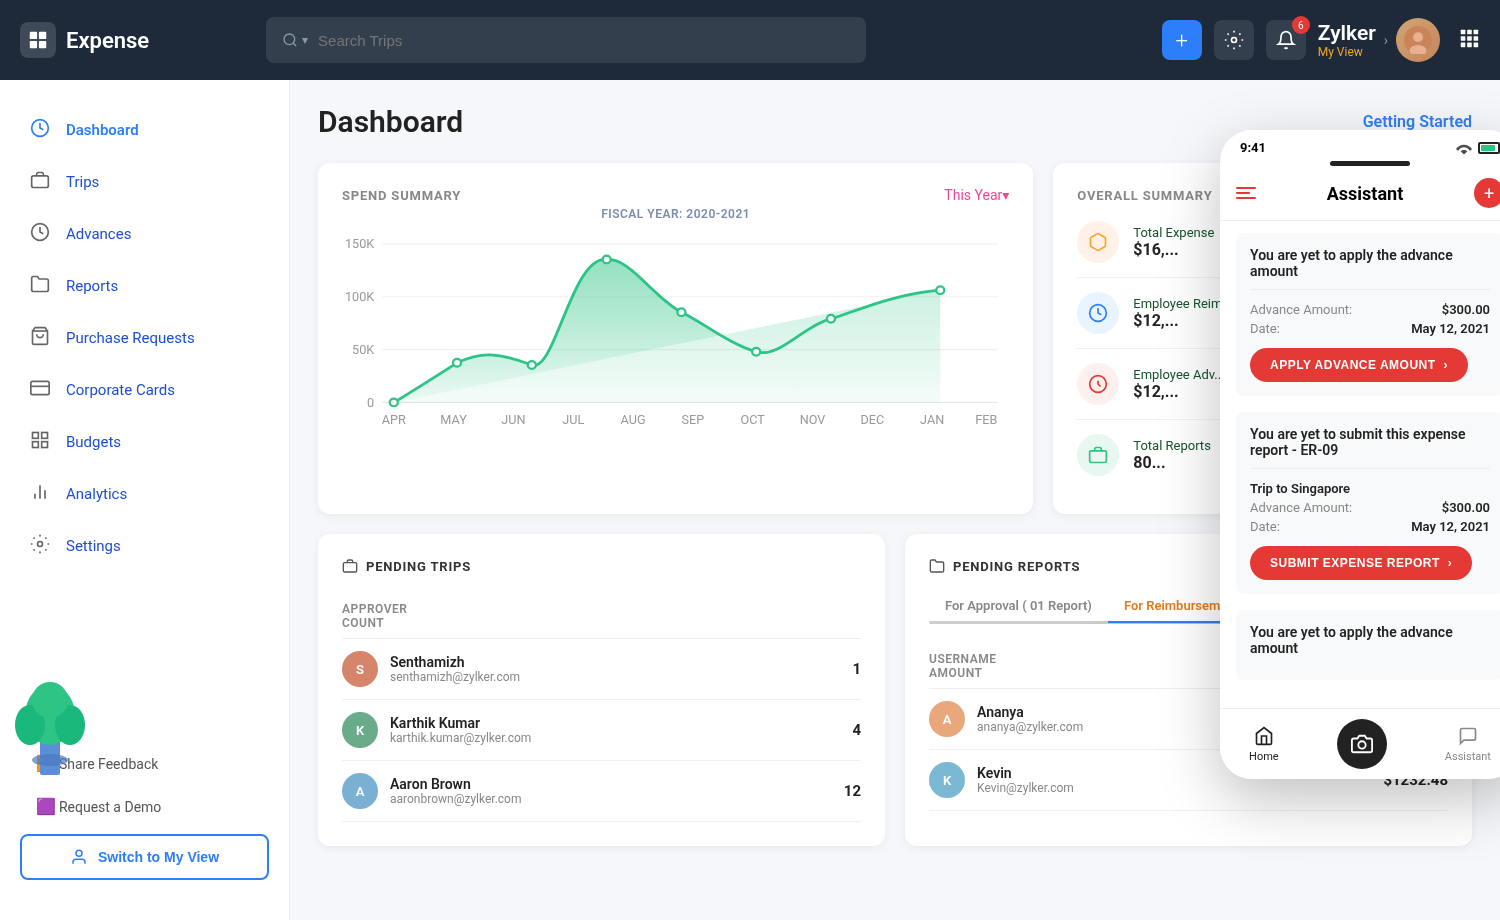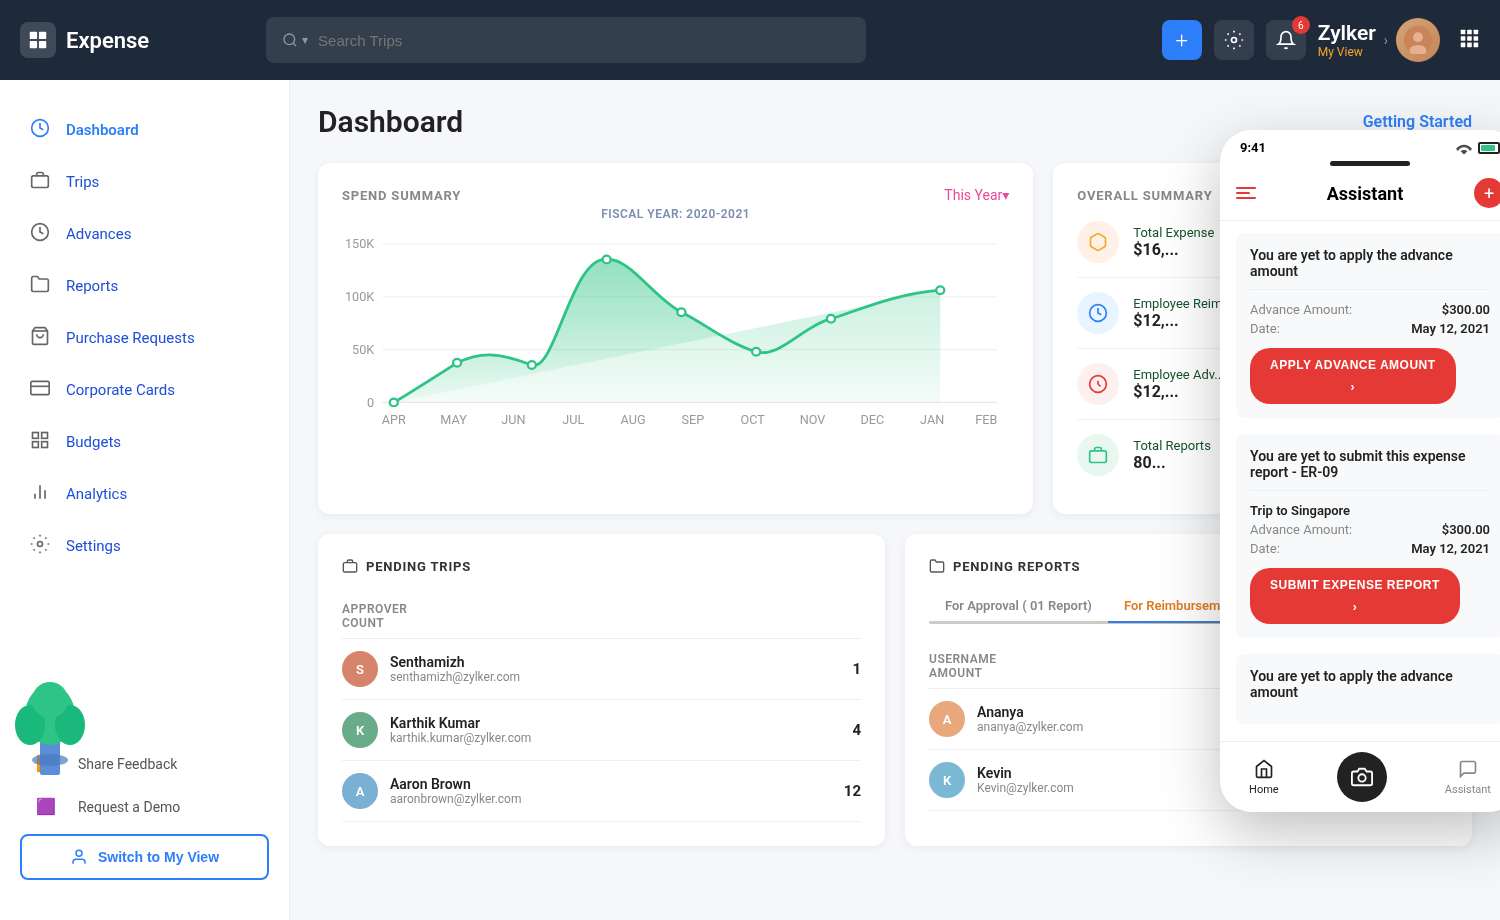--- a/index.html
+++ b/index.html
@@ -101,21 +101,21 @@
       color: #1d4ed8;
       border-radius: 0;
       transition: background 0.15s;
     }
     .nav-item.active { color: #2d7ff9; font-weight: 600; }
     .nav-item .nav-icon { font-size: 18px; width: 24px; text-align: center; }
     .nav-item.active .nav-icon { color: #2d7ff9; }
 
     .sidebar-bottom { padding: 16px 20px; margin-top: auto; }
     .feedback-btn, .demo-btn {
-      display: flex; align-items: center; gap: 22px;
+      display: flex; align-items: center; gap: 3px;
       padding: 10px 16px; border-radius: 8px;
       font-size: 14px; color: #555; cursor: pointer;
       margin-bottom: 4px;
     }
     .feedback-btn .icon { color: #f5a623; font-size: 16px; }
     .demo-btn .icon { color: #9c6fd6; font-size: 16px; }
     .switch-btn {
       display: flex; align-items: center; gap: 10px;
       background: white; border: 2px solid #2d7ff9;
       border-radius: 8px; padding: 12px 29px;
@@ -228,21 +228,21 @@
       background: #f8f9fa; border-radius: 8px; padding: 14px; margin-bottom: 16px;
     }
     .mobile-notif-title { font-size: 14px; font-weight: 600; color: #222; margin-bottom: 10px; }
     .mobile-notif-row { display: flex; justify-content: space-between; font-size: 13px; color: #555; margin-bottom: 4px; }
     .mobile-notif-label { color: #888; }
     .mobile-notif-value { font-weight: 600; color: #222; }
     .mobile-action-btn {
       background: #e53935; color: white; border: none; border-radius: 20px;
       padding: 10px 20px; font-size: 12px; font-weight: 700;
       display: flex; align-items: center; gap: 8px; cursor: pointer;
-      margin-top: 12px; letter-spacing: 0.5px; flex-direction: column;
+      margin-top: 12px; letter-spacing: 0.5px;
     }
     .divider { height: 1px; background: #eee; margin: 4px 0 12px; }
     .mobile-bottom-bar {
       display: flex; justify-content: space-around; align-items: center;
       padding: 10px 0; border-top: 1px solid #eee; background: white;
     }
     .mobile-tab { display: flex; flex-direction: column; align-items: center; gap: 4px; font-size: 11px; color: #888; cursor: pointer; }
     .mobile-tab.active { color: #222; }
     .mobile-camera-btn {
       width: 50px; height: 50px; background: #222; border-radius: 50%;

